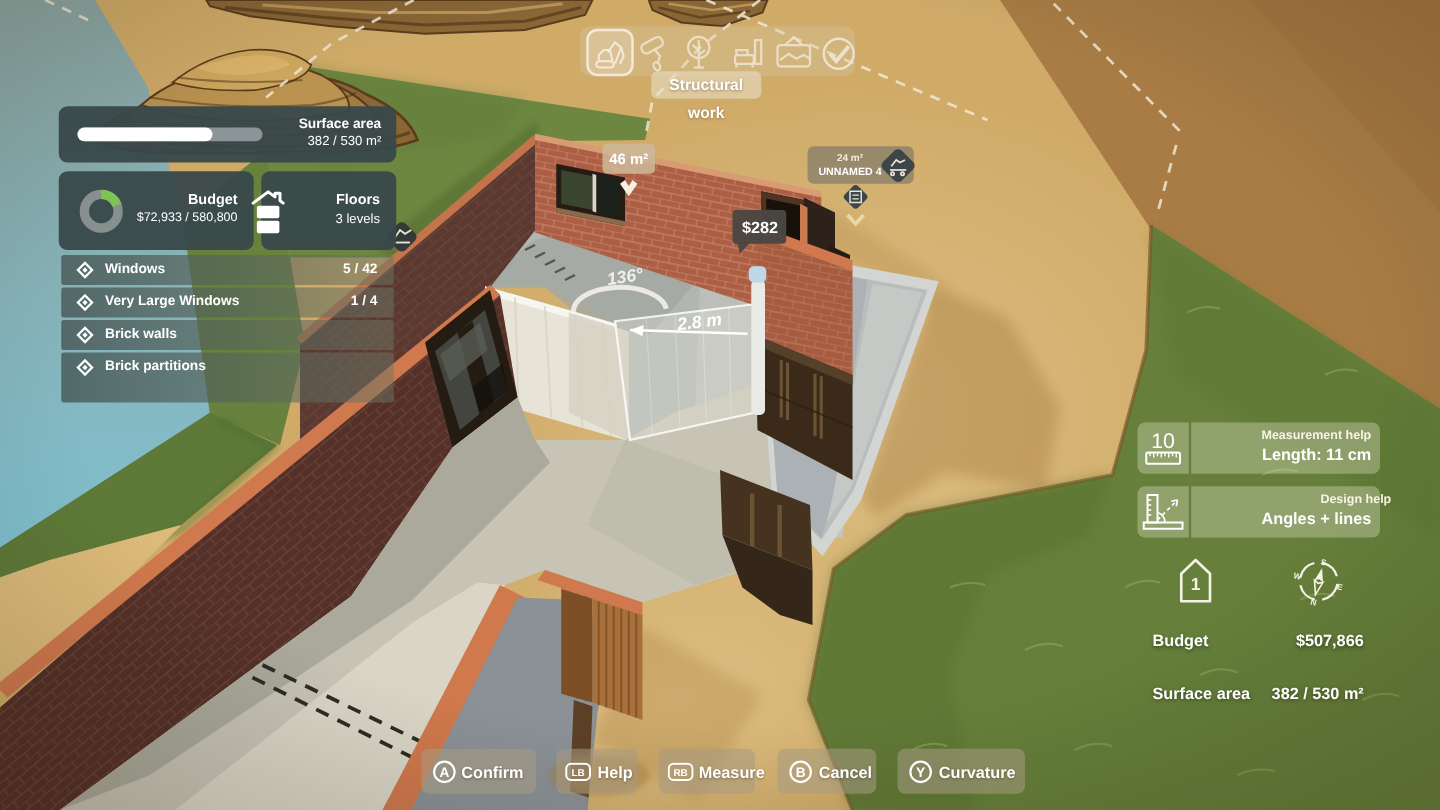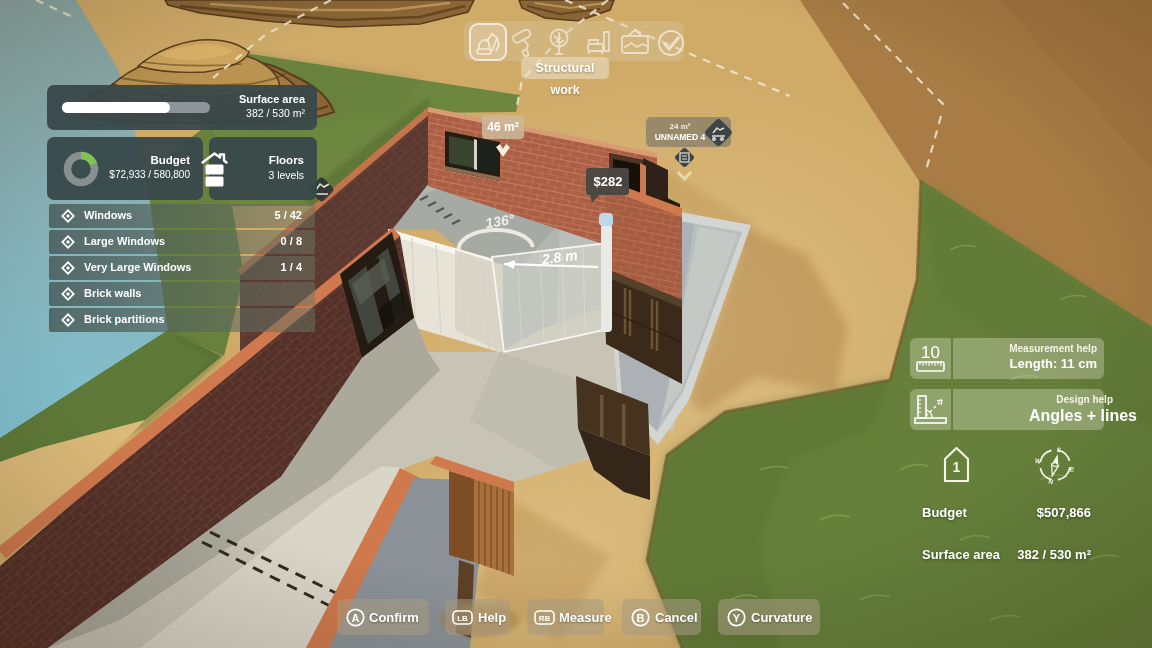--- a/index.html
+++ b/index.html
@@ -428,47 +428,39 @@
 
   <div style="position:relative;height:24px;margin-bottom:2px;background:linear-gradient(90deg,rgba(70,86,84,0.8),rgba(108,118,100,0.5));border-radius:2px;">
     <svg style="position:absolute;left:11px;top:4px;" width="16" height="16" viewBox="0 0 16 16">
           <rect x="4" y="4" width="8" height="8" fill="none" stroke="#fff" stroke-width="1.8" transform="rotate(45 8 8)"></rect>
           <rect x="6.5" y="6.5" width="3" height="3" fill="#fff" transform="rotate(45 8 8)"></rect>
         </svg>
     <span class="b" style="position:absolute;left:35px;top:5px;font-size:11px;color:#fff;">Windows</span>
     <span class="b" style="position:absolute;right:13px;top:5px;font-size:11px;color:#fff;">5 / 42</span>
   </div>
 
-  <div style="position:relative;height:24px;margin-bottom:2px;background:linear-gradient(90deg,rgba(70,86,84,0.8),rgba(108,118,100,0.5));border-radius:2px;">
-    <svg style="position:absolute;left:11px;top:4px;" width="16" height="16" viewBox="0 0 16 16">
-          <rect x="4" y="4" width="8" height="8" fill="none" stroke="#fff" stroke-width="1.8" transform="rotate(45 8 8)"></rect>
-          <rect x="6.5" y="6.5" width="3" height="3" fill="#fff" transform="rotate(45 8 8)"></rect>
-        </svg>
-    <span class="b" style="position:absolute;left:35px;top:5px;font-size:11px;color:#fff;">Large Windows</span>
-    <span class="b" style="position:absolute;right:13px;top:5px;font-size:11px;color:#fff;">0 / 8</span>
-  </div>
 
   <div style="position:relative;height:24px;margin-bottom:2px;background:linear-gradient(90deg,rgba(70,86,84,0.8),rgba(108,118,100,0.5));border-radius:2px;">
     <svg style="position:absolute;left:11px;top:4px;" width="16" height="16" viewBox="0 0 16 16">
           <rect x="4" y="4" width="8" height="8" fill="none" stroke="#fff" stroke-width="1.8" transform="rotate(45 8 8)"></rect>
           <rect x="6.5" y="6.5" width="3" height="3" fill="#fff" transform="rotate(45 8 8)"></rect>
         </svg>
     <span class="b" style="position:absolute;left:35px;top:5px;font-size:11px;color:#fff;">Very Large Windows</span>
     <span class="b" style="position:absolute;right:13px;top:5px;font-size:11px;color:#fff;">1 / 4</span>
   </div>
 
   <div style="position:relative;height:24px;margin-bottom:2px;background:linear-gradient(90deg,rgba(70,86,84,0.8),rgba(108,118,100,0.5));border-radius:2px;">
     <svg style="position:absolute;left:11px;top:4px;" width="16" height="16" viewBox="0 0 16 16">
           <rect x="4" y="4" width="8" height="8" fill="none" stroke="#fff" stroke-width="1.8" transform="rotate(45 8 8)"></rect>
           <rect x="6.5" y="6.5" width="3" height="3" fill="#fff" transform="rotate(45 8 8)"></rect>
         </svg>
     <span class="b" style="position:absolute;left:35px;top:5px;font-size:11px;color:#fff;">Brick walls</span>
   </div>
 
-  <div style="position:relative;height:24px;background:linear-gradient(90deg,rgba(70,86,84,0.8),rgba(108,118,100,0.5));border-radius:2px;">
+  <div style="position:relative;height:40px;background:linear-gradient(90deg,rgba(70,86,84,0.8),rgba(108,118,100,0.5));border-radius:2px;">
     <svg style="position:absolute;left:11px;top:4px;" width="16" height="16" viewBox="0 0 16 16">
           <rect x="4" y="4" width="8" height="8" fill="none" stroke="#fff" stroke-width="1.8" transform="rotate(45 8 8)"></rect>
           <rect x="6.5" y="6.5" width="3" height="3" fill="#fff" transform="rotate(45 8 8)"></rect>
         </svg>
     <span class="b" style="position:absolute;left:35px;top:5px;font-size:11px;color:#fff;">Brick partitions</span>
   </div>
 </div>
 
 <div class="ui" style="left:910px;top:338px;width:41px;height:41px;background:rgba(233,233,214,0.33);border-radius:6px 0 0 6px;"></div>
 <svg class="ui" style="left:910px;top:338px;" width="41" height="41" viewBox="0 0 41 41">
@@ -486,21 +478,21 @@
   <rect x="8" y="7" width="8" height="22" fill="none" stroke="#fff" stroke-width="1.6"></rect>
   <path d="M8,11 h3 M8,15 h3 M8,19 h3 M8,23 h3" stroke="#fff" stroke-width="1.1"></path>
   <rect x="5" y="29" width="31" height="5" fill="none" stroke="#fff" stroke-width="1.6"></rect>
   <path d="M16,27 L32,11" stroke="#fff" stroke-width="1.3" stroke-dasharray="3 2.5"></path>
   <path d="M32,11 l-5,1 M32,11 l-1,5" stroke="#fff" stroke-width="1.3"></path>
   <path d="M22,29 A8,8 0 0 0 16,21" fill="none" stroke="#fff" stroke-width="1.3"></path>
 </svg>
 
 <div class="ui" style="left:953px;top:389px;width:151px;height:41px;background:rgba(233,233,214,0.33);border-radius:0 6px 6px 0;"></div>
 <div class="ui b" style="left:953px;top:394px;width:144px;text-align:right;font-size:10px;color:#f7f4e6;padding-left:16px;">Design help</div>
-<div class="ui b" style="left:953px;top:407px;width:144px;text-align:right;font-size:16px;margin-left:40px;">Angles + lines</div>
+<div class="ui b" style="left:953px;top:407px;width:144px;text-align:right;font-size:13px;">Angles + lines</div>
 
 <svg class="ui" style="left:941px;top:445px;" width="31" height="39" viewBox="0 0 31 39">
   <path d="M4,14 L15.5,3 L27,14 V36 H4 Z" fill="none" stroke="#f5f2e6" stroke-width="2.1" stroke-linejoin="round"></path>
   <text x="15.5" y="27" font-size="14" font-weight="bold" fill="#f5f2e6" text-anchor="middle">1</text>
 </svg>
 
 <svg class="ui" style="left:1035px;top:445px;" width="40" height="40" viewBox="0 0 40 40">
   <g transform="rotate(14 20 20)">
     <circle cx="20" cy="20" r="15" fill="none" stroke="#f5f2e6" stroke-width="1.8" stroke-dasharray="17 6"></circle>
     <text x="20" y="6.5" font-size="6.5" font-weight="bold" fill="#f5f2e6" text-anchor="middle">S</text>

